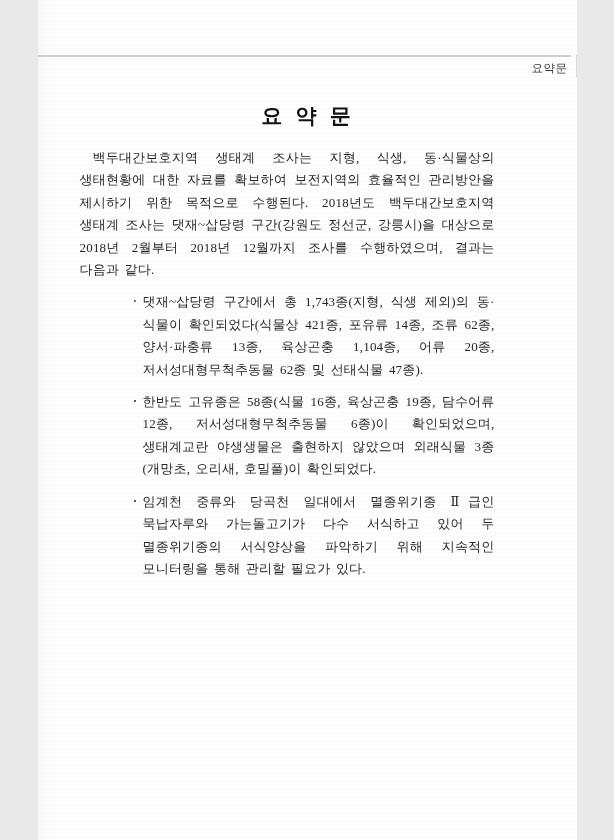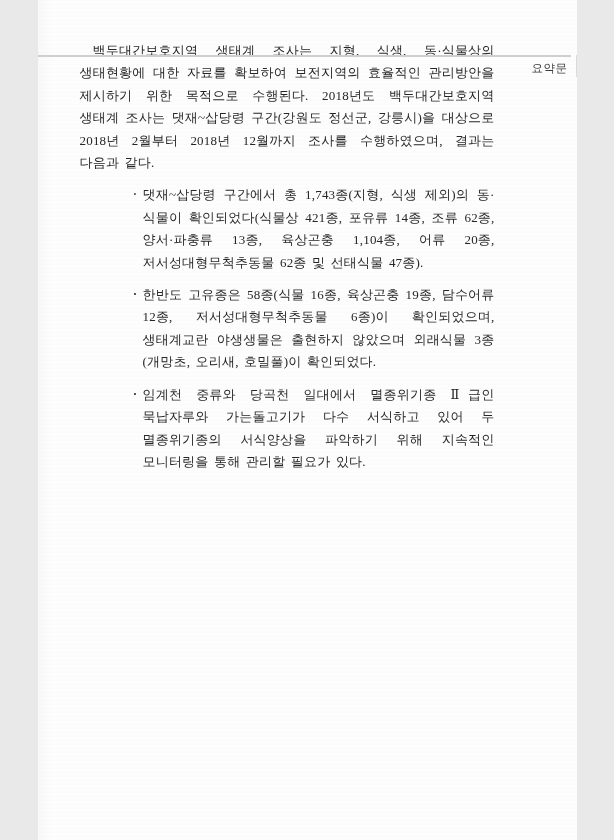--- a/index.html
+++ b/index.html
@@ -53,21 +53,21 @@
     font-size: 21px;
     line-height: 26px;
     font-weight: bold;
     letter-spacing: 2px;
     word-spacing: 4px;
     color: #111111;
   }
 
   
   .content {
-    margin-top: 40px;
+    margin-top: 18px;
     padding-left: 42px;
     padding-right: 82px;
     font-size: 13px;
     line-height: 22.4px;
     letter-spacing: 0.2px;
     word-spacing: 2px;
     text-align: justify;
     text-align-last: left;
     word-break: keep-all;
     color: #262626;
@@ -93,20 +93,21 @@
 </style>
 </head>
 <body>
 
 <div class="page">
 
   <div class="header-rule"></div>
   <div class="header-label">요약문</div>
   <div class="header-tab"></div>
 
+  <h1 class="title">요 약 문</h1>
 
   <div class="content">
 
     <p class="intro">백두대간보호지역 생태계 조사는 지형, 식생, 동·식물상의 생태현황에 대한 자료를 확보하여 보전지역의 효율적인 관리방안을 제시하기 위한 목적으로 수행된다. 2018년도 백두대간보호지역 생태계 조사는 댓재~삽당령 구간(강원도 정선군, 강릉시)을 대상으로 2018년 2월부터 2018년 12월까지 조사를 수행하였으며, 결과는 다음과 같다.</p>
 
     <div class="bullet-list">
 
       <div class="bullet-item">
         <span class="bullet-dot">•</span>
         <span>댓재~삽당령 구간에서 총 1,743종(지형, 식생 제외)의 동·식물이 확인되었다(식물상 421종, 포유류 14종, 조류 62종, 양서·파충류 13종, 육상곤충 1,104종, 어류 20종, 저서성대형무척추동물 62종 및 선태식물 47종).</span>

